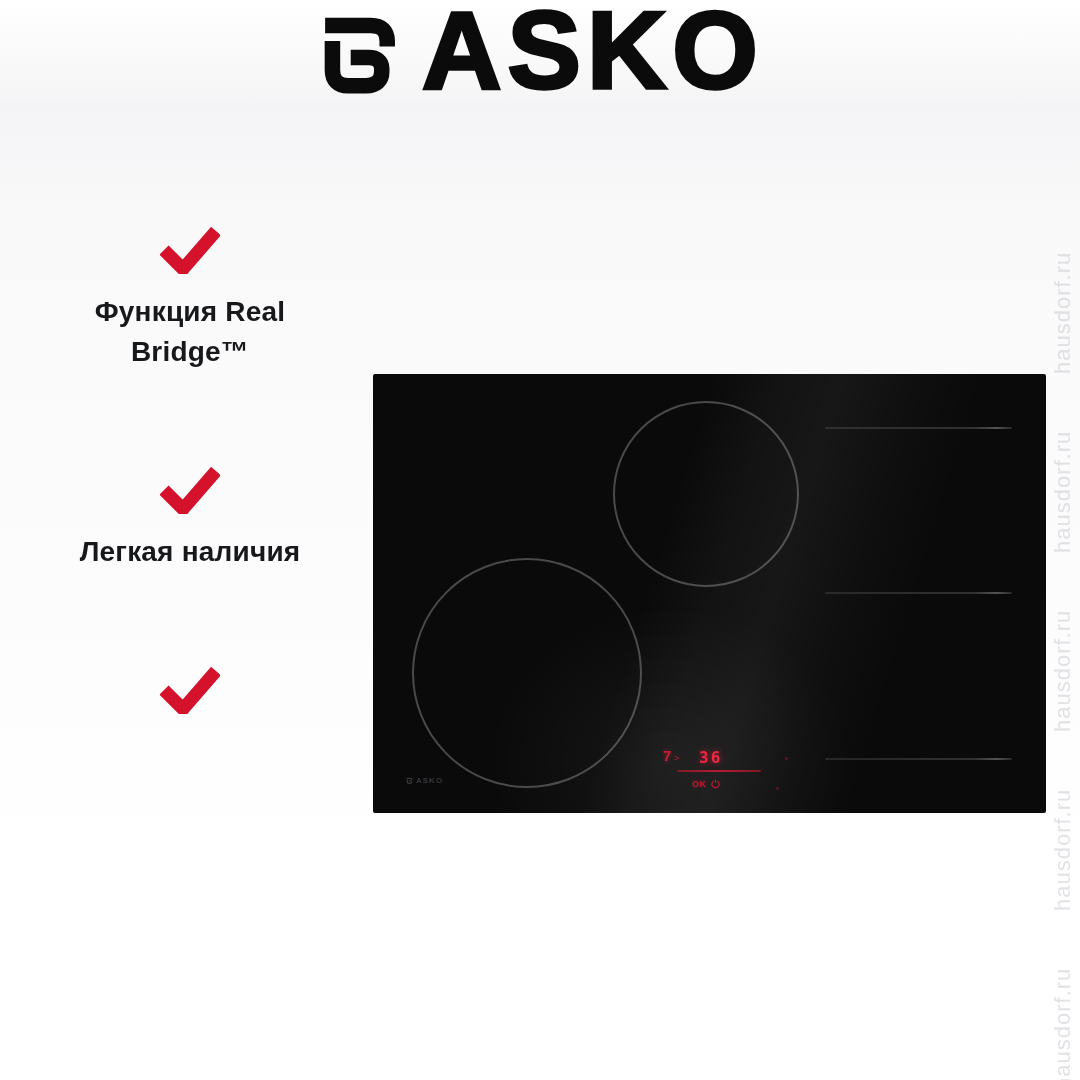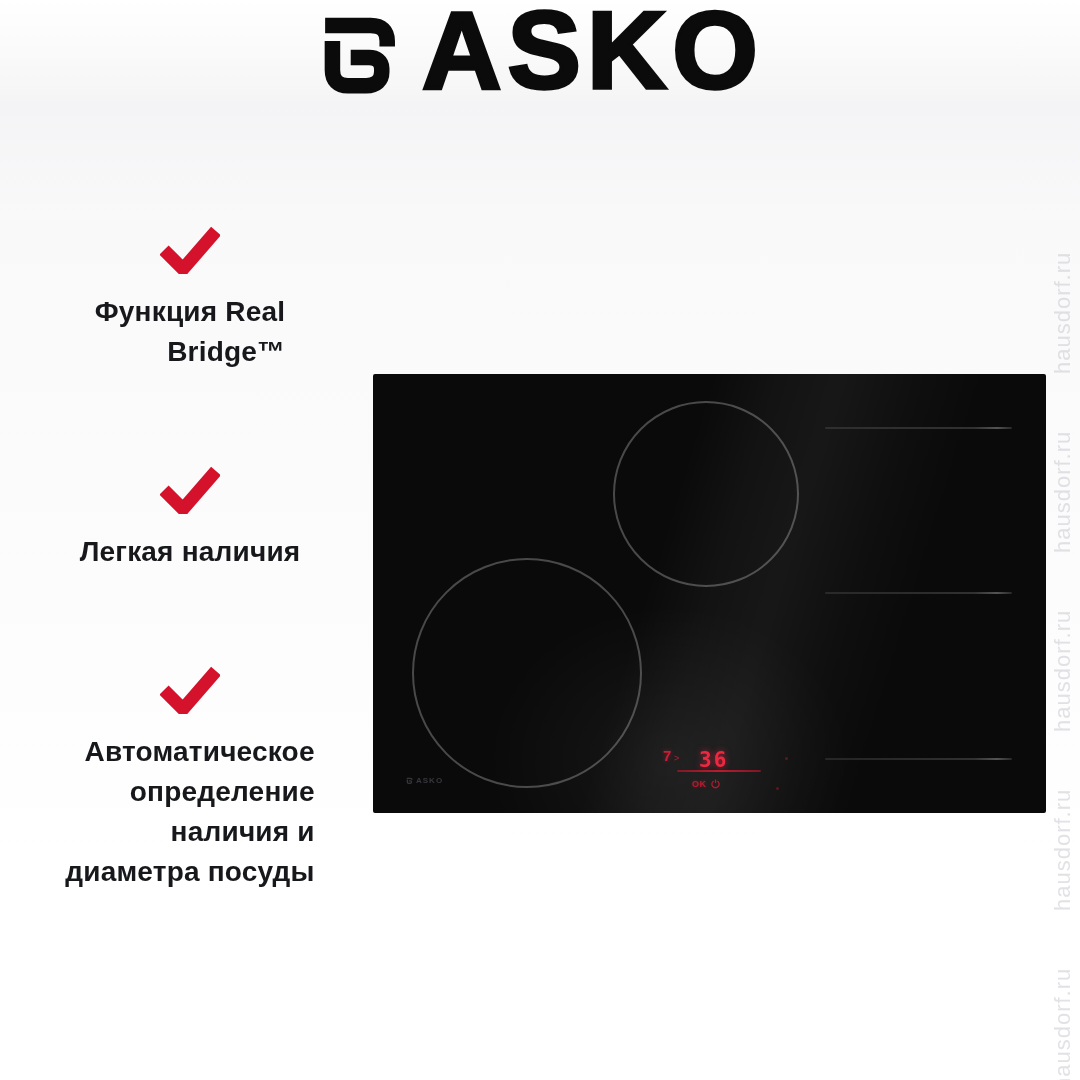--- a/index.html
+++ b/index.html
@@ -23,21 +23,21 @@
   .feature{
     position:absolute;left:40px;width:300px;
     display:flex;flex-direction:column;align-items:center;
   }
   .feature.f1{top:226px;}
   .feature.f2{top:466px;}
   .feature.f3{top:666px;}
   .check-icon{width:60px;height:48px;margin-bottom:18px;}
   .feature-text{
     font-size:28px;line-height:40px;font-weight:700;color:#17181b;
-    text-align:right;white-space:pre-line;letter-spacing:.2px;
+    text-align:center;white-space:pre-line;letter-spacing:.2px;
   }
   
   .cooktop{
     position:absolute;left:373px;top:374px;width:673px;height:439px;
     background:#0a0a0b;border-radius:2px;overflow:hidden;
   }
   .cooktop .glare{
     position:absolute;inset:0;
     background:
       radial-gradient(280px 240px at 44% 88%,rgba(255,255,255,0.055),rgba(255,255,255,0) 65%),
@@ -52,21 +52,21 @@
     border-radius:1px;
   }
   .flex-line.l1{top:53px;}
   .flex-line.l2{top:218px;}
   .flex-line.l3{top:384px;}
   
   .led{position:absolute;color:#e02038;font-weight:700;}
   .led-zone{left:290px;top:373px;font-size:15px;color:rgba(228,30,56,0.85);text-shadow:0 0 4px rgba(228,30,56,0.5);}
   .led-chevron{left:301px;top:379px;font-size:9px;color:rgba(228,30,56,0.6);}
   .led-value{
-    left:326px;top:374px;font-size:21px;font-family:"DejaVu Sans Mono","Liberation Mono",monospace;
+    left:326px;top:374px;font-size:16px;font-family:"DejaVu Sans Mono","Liberation Mono",monospace;
     color:#ef2740;letter-spacing:2px;text-shadow:0 0 6px rgba(239,39,64,0.65);
   }
   .led-slider{
     position:absolute;left:304px;top:396px;width:84px;height:2px;
     background:linear-gradient(90deg,rgba(205,20,45,0.55),rgba(225,25,50,0.8),rgba(205,20,45,0.55));
     border-radius:1px;
   }
   .led-ok-row{
     position:absolute;left:319px;top:405px;display:flex;align-items:center;gap:4px;
     color:rgba(225,25,50,0.75);font-size:9px;font-weight:700;letter-spacing:.5px;
@@ -114,24 +114,20 @@
   <svg class="check-icon" viewBox="0 0 60 48" fill="none">
     <polyline points="4,24 23,43 56,5" stroke="#d5122c" stroke-width="13" stroke-linecap="butt" stroke-linejoin="miter"></polyline>
   </svg>
   <div class="feature-text">Легкая наличия</div>
 </div>
 
 <div class="feature f3">
   <svg class="check-icon" viewBox="0 0 60 48" fill="none">
     <polyline points="4,24 23,43 56,5" stroke="#d5122c" stroke-width="13" stroke-linecap="butt" stroke-linejoin="miter"></polyline>
   </svg>
-  <div class="feature-text">Автоматическое
-определение
-наличия и
-диаметра посуды</div>
 </div>
 
 <div class="cooktop">
   <div class="glare"></div>
 
   <div class="zone-circle small"></div>
   <div class="zone-circle big"></div>
 
   <div class="flex-line l1"></div>
   <div class="flex-line l2"></div>

